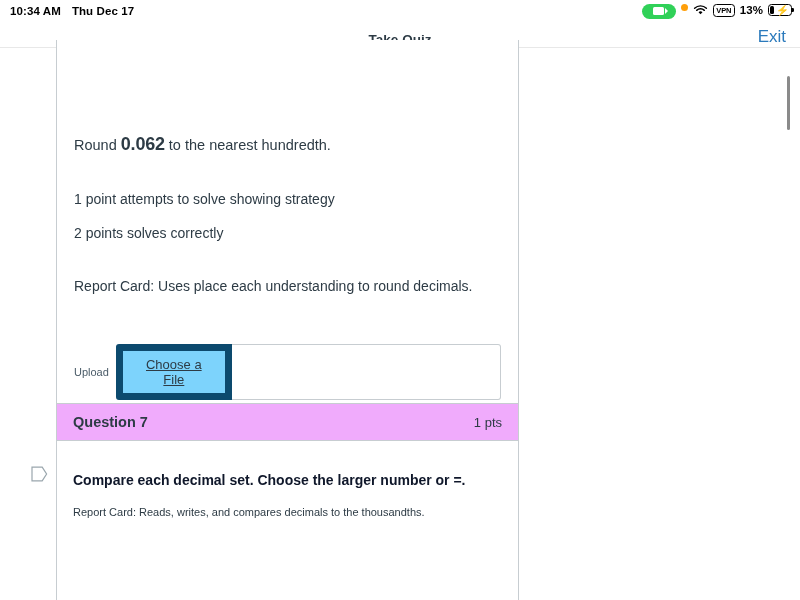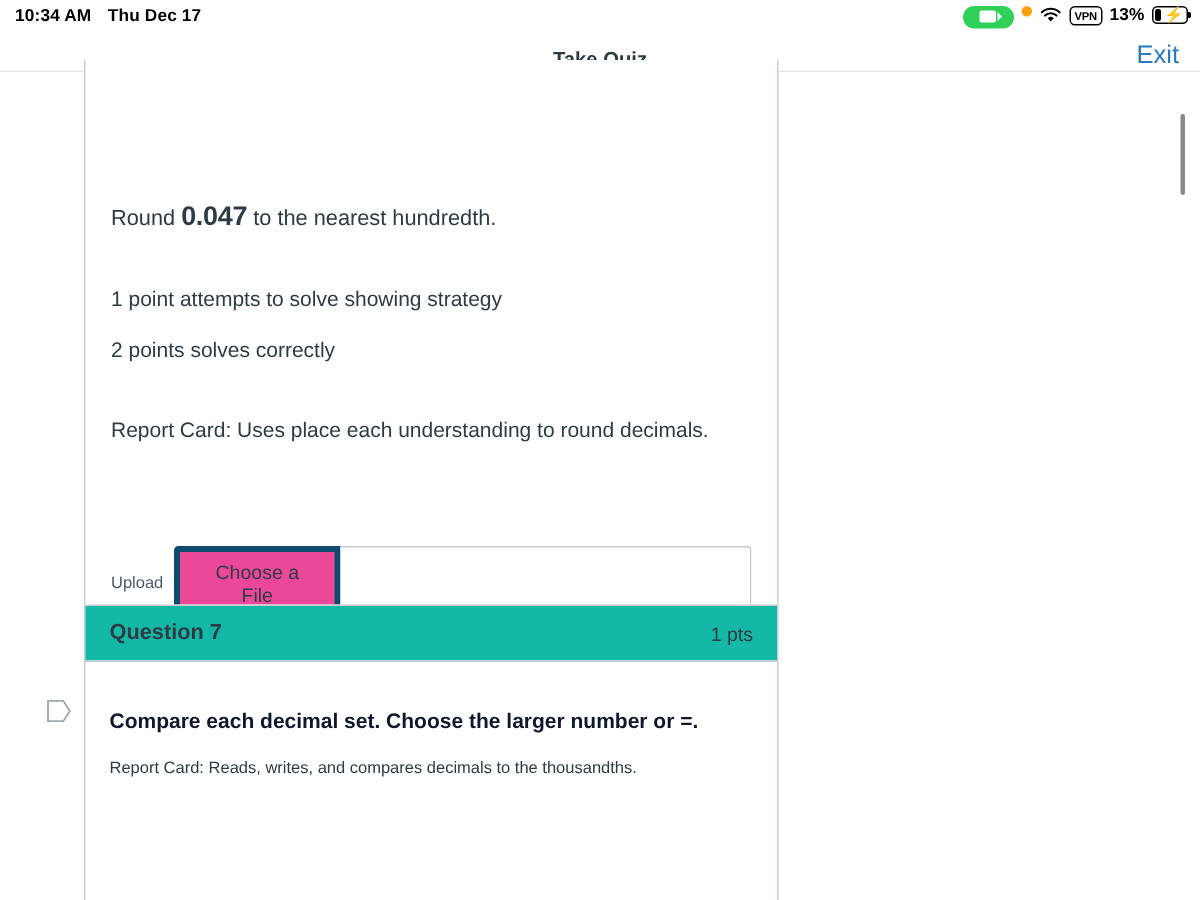--- a/index.html
+++ b/index.html
@@ -151,55 +151,56 @@
     color: #2d3b45;
   }
   .q6-rubric + .q6-rubric { margin-top: 18px; }
   .q6-report {
     margin-top: 37px;
     font-size: 14px;
     color: #2d3b45;
   }
 
   .upload-row {
-    margin-top: 70px;
+    margin-top: 50px;
     display: flex;
     align-items: center;
     gap: 7px;
   }
   .upload-label {
     font-size: 11px;
     color: #4a5b68;
   }
   .file-wrap { display: flex; align-items: stretch; }
   .file-btn {
     font-family: "Liberation Sans", sans-serif;
     font-size: 13px;
     color: #2d3b45;
-    background: #ec4899;
-    border: 4px solid #0c4a6e;
+    background: #7dd3fc;
+    border: 7px solid #0c4a6e;
     border-radius: 3px 0 0 3px;
     padding: 6px 12px;
     cursor: pointer;
+    text-decoration: underline;
   }
   .file-field {
     width: 272px;
     background: #ffffff;
     border: 1px solid #c7cdd1;
     border-left: none;
     border-radius: 0 3px 3px 0;
   }
 
   
   .qcard-7 {
     top: 355px;
     height: 230px;
   }
   .q7-header {
-    background: #14b8a6;
+    background: #f0abfc;
     border-bottom: 1px solid #c7cdd1;
     height: 36px;
     display: flex;
     align-items: center;
     justify-content: space-between;
     padding: 0 16px;
   }
   .q7-title { font-size: 14.5px; font-weight: bold; color: #2d3b45; }
   .q7-pts { font-size: 13px; color: #2d3b45; }
   .q7-body { padding: 0 16px; }
@@ -272,21 +273,21 @@
 </div>
 
 <div class="appbar">
   <span class="appbar-title">Take Quiz</span>
   <span class="appbar-exit">Exit</span>
 </div>
 
 <div class="content">
 
   <div class="qcard qcard-6">
-    <div class="q6-prompt"><span>Round </span><span class="big">0.047</span><span> to the nearest hundredth.</span></div>
+    <div class="q6-prompt"><span>Round </span><span class="big">0.062</span><span> to the nearest hundredth.</span></div>
 
     <div class="q6-rubric">1 point attempts to solve showing strategy</div>
     <div class="q6-rubric">2 points solves correctly</div>
 
     <div class="q6-report">Report Card: Uses place each understanding to round decimals.</div>
 
     <div class="upload-row">
       <span class="upload-label">Upload</span>
       <span class="file-wrap">
         <button class="file-btn">Choose a File</button>

